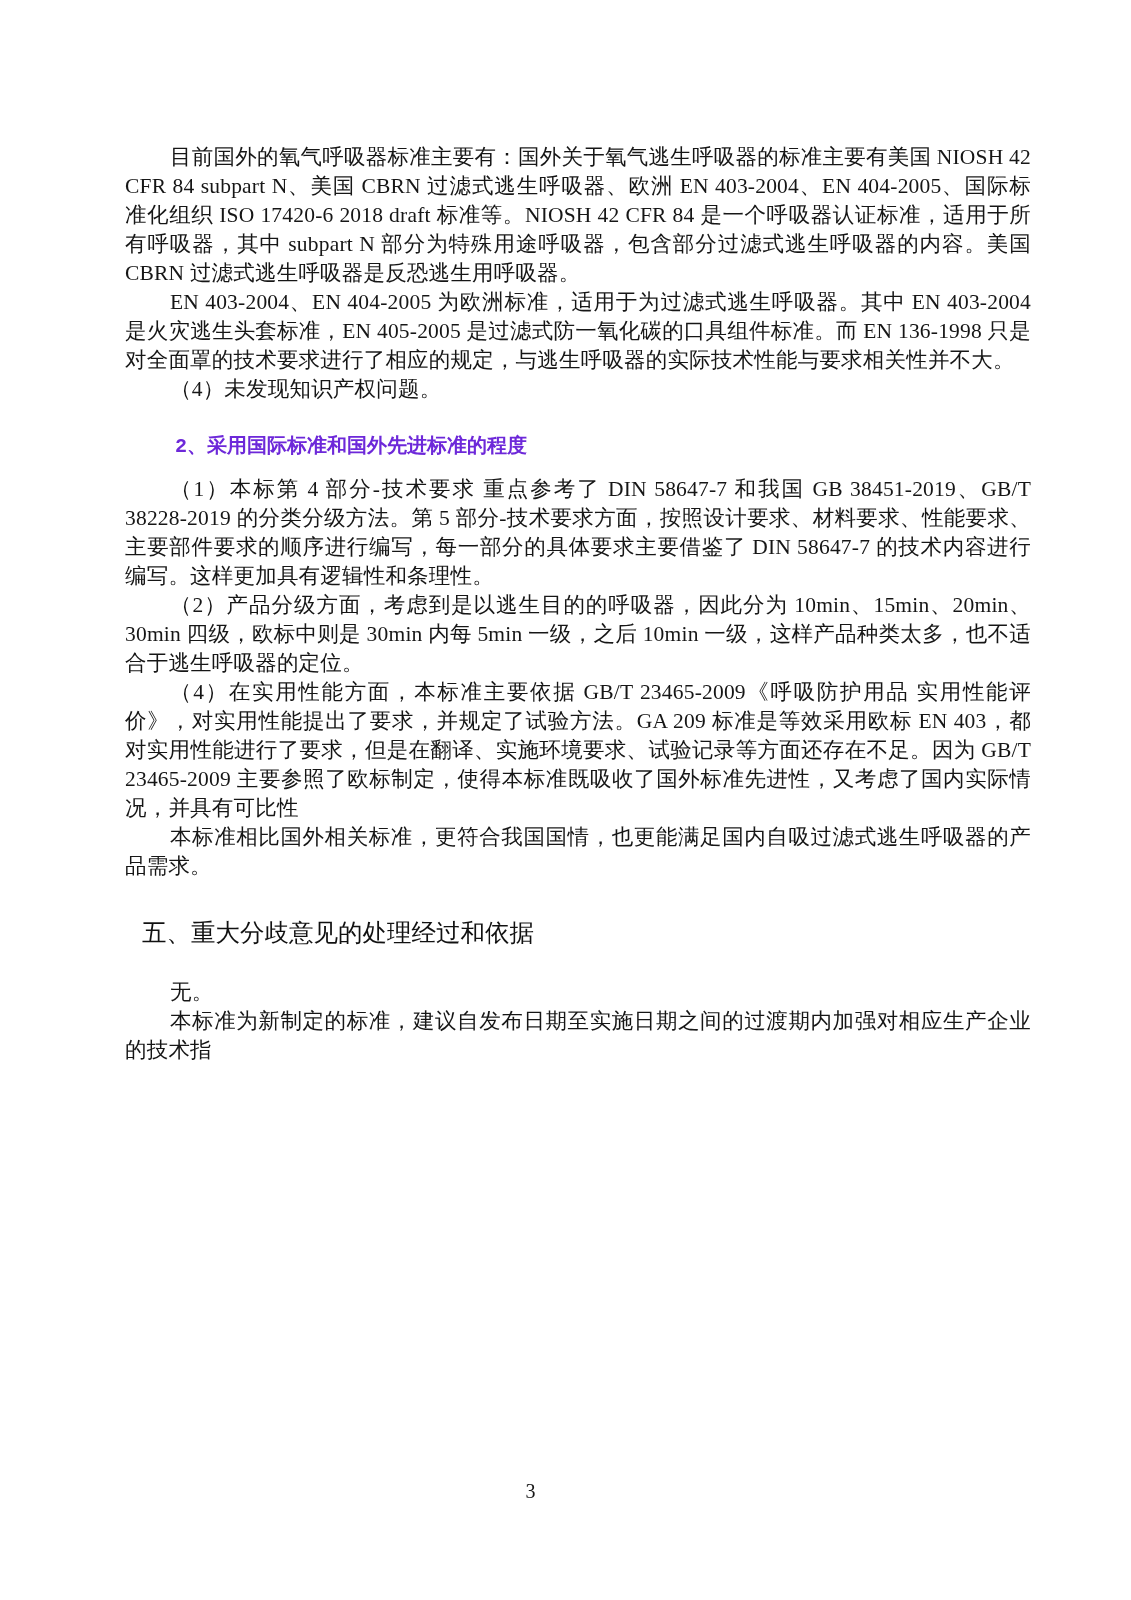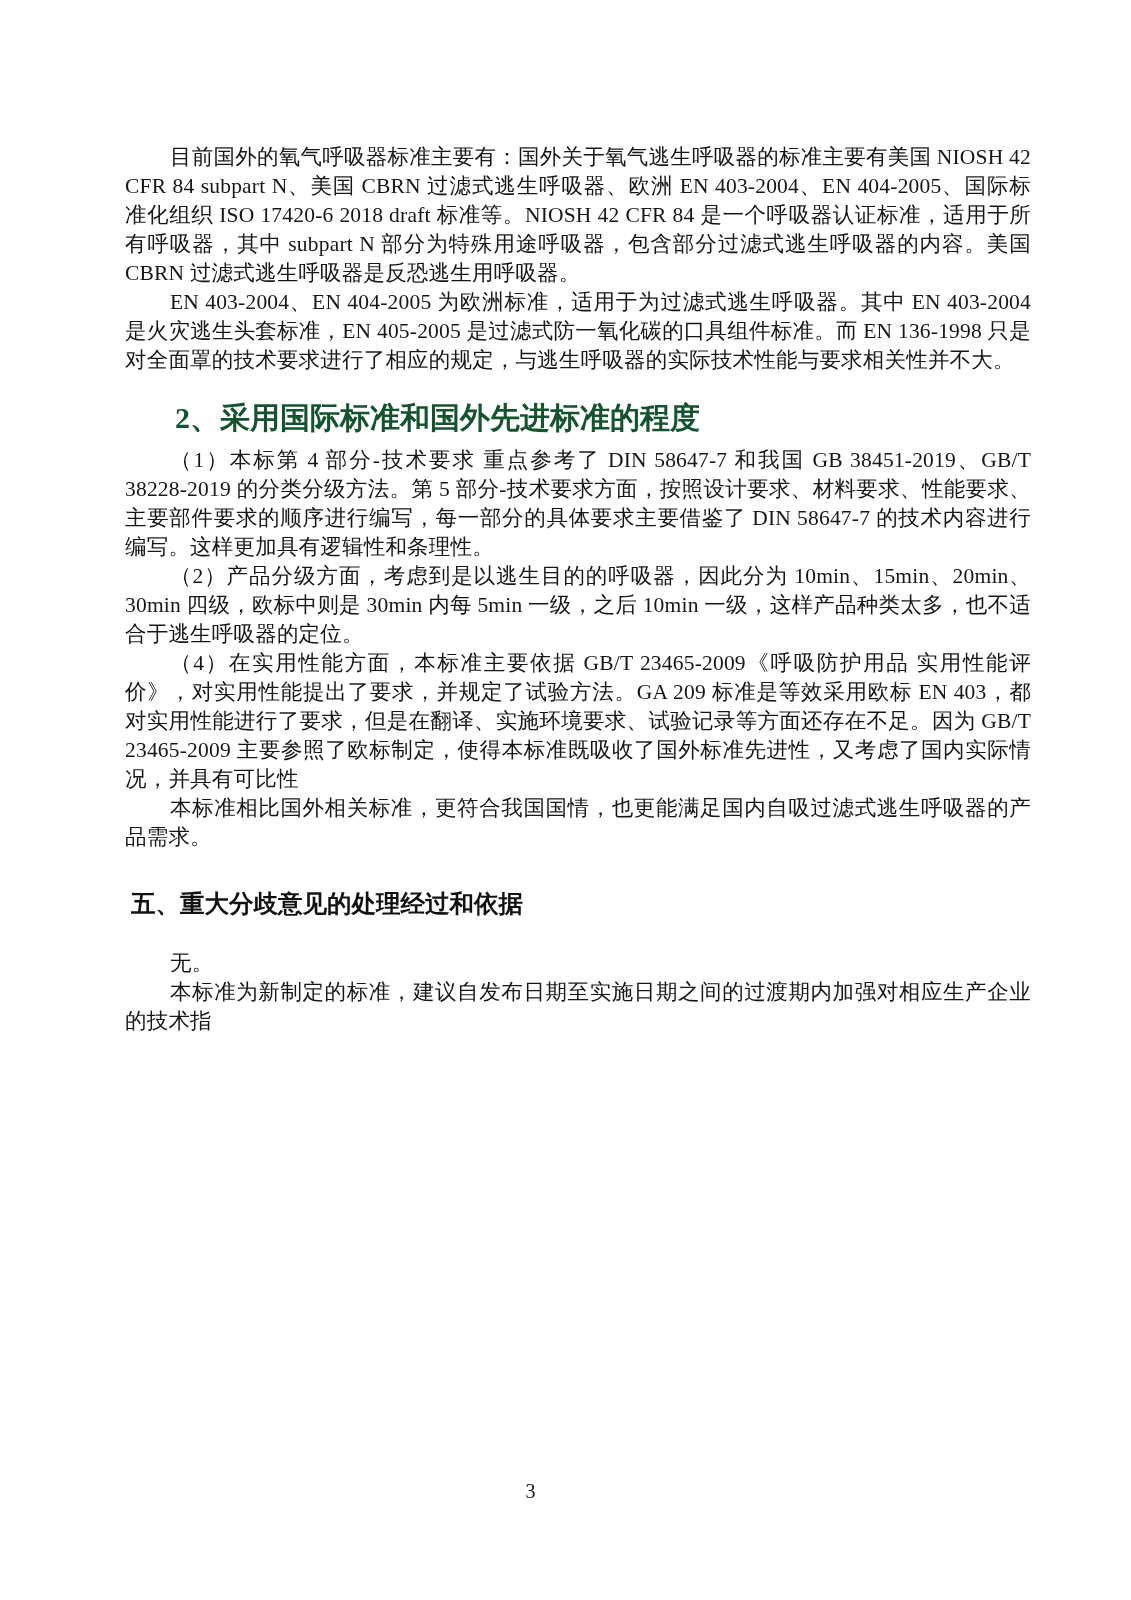--- a/index.html
+++ b/index.html
@@ -27,30 +27,30 @@
     font-size: 21.5px;
     line-height: 29px;
     text-align: justify;
     text-indent: 45px;
     color: #161616;
     letter-spacing: 0.2px;
   }
   h3.sub-heading {
     margin: 27px 0 13px 0;
     padding-left: 50px;
-    font-family: Liberation Serif, serif;
+    font-family: Liberation Mono, monospace;
     font-weight: 700;
-    font-size: 30px;
+    font-size: 20px;
     line-height: 31px;
-    color: #14532d;
+    color: #6d28d9;
   }
   h2.big-heading {
-    margin: 6px;
+    margin: 17px;
     font-family: "Liberation Sans", "DejaVu Sans", sans-serif;
-    font-weight: 700;
+    font-weight: 400;
     font-size: 24.5px;
     line-height: 33px;
     text-align: justify;
     color: #111111;
   }
   h2.heading-five { margin-top: 35px; }
   p.none-par { margin-top: 29px; }
   h2.heading-six { margin-top: 29px; }
   p.final-par { }
   .page-number {
@@ -71,20 +71,21 @@
 <div class="sheet">
   <div class="content">
 
     <p class="body-par">目前国外的氧气呼吸器标准主要有：国外关于氧气逃生呼吸器的标准主要有美国 NIOSH 42 CFR 84 subpart N、美国 CBRN 过滤式逃生呼吸器、欧洲 EN 403-2004、EN 404-2005、国际标准化组织 ISO 17420-6 2018 draft 标准等。NIOSH 42 CFR 84 是一个呼吸器认证标准，适用于所有呼吸器，其中 subpart N 部分为特殊用途呼吸器，包含部分过滤式逃生呼吸器的内容。美国 CBRN 过滤式逃生呼吸器是反恐逃生用呼吸器。</p>
 
     <p class="body-par">EN 403-2004、EN 404-2005 为欧洲标准，适用于为过滤式逃生呼吸器。其中 EN 403-2004 是火灾逃生头套标准，EN 405-2005 是过滤式防一氧化碳的口具组件标准。而 EN 136-1998 只是对全面罩的技术要求进行了相应的规定，与逃生呼吸器的实际技术性能与要求相关性并不大。</p>
 
 
 
 
+    <p class="body-par">（4）未发现知识产权问题。</p>
 
     <h3 class="sub-heading">2、采用国际标准和国外先进标准的程度</h3>
 
     <p class="body-par">（1）本标第 4 部分-技术要求 重点参考了 DIN 58647-7 和我国 GB 38451-2019、GB/T 38228-2019 的分类分级方法。第 5 部分-技术要求方面，按照设计要求、材料要求、性能要求、主要部件要求的顺序进行编写，每一部分的具体要求主要借鉴了 DIN 58647-7 的技术内容进行编写。这样更加具有逻辑性和条理性。</p>
 
     <p class="body-par">（2）产品分级方面，考虑到是以逃生目的的呼吸器，因此分为 10min、15min、20min、30min 四级，欧标中则是 30min 内每 5min 一级，之后 10min 一级，这样产品种类太多，也不适合于逃生呼吸器的定位。</p>
 
 
     <p class="body-par">（4）在实用性能方面，本标准主要依据 GB/T 23465-2009《呼吸防护用品 实用性能评价》，对实用性能提出了要求，并规定了试验方法。GA 209 标准是等效采用欧标 EN 403，都对实用性能进行了要求，但是在翻译、实施环境要求、试验记录等方面还存在不足。因为 GB/T 23465-2009 主要参照了欧标制定，使得本标准既吸收了国外标准先进性，又考虑了国内实际情况，并具有可比性</p>
 

